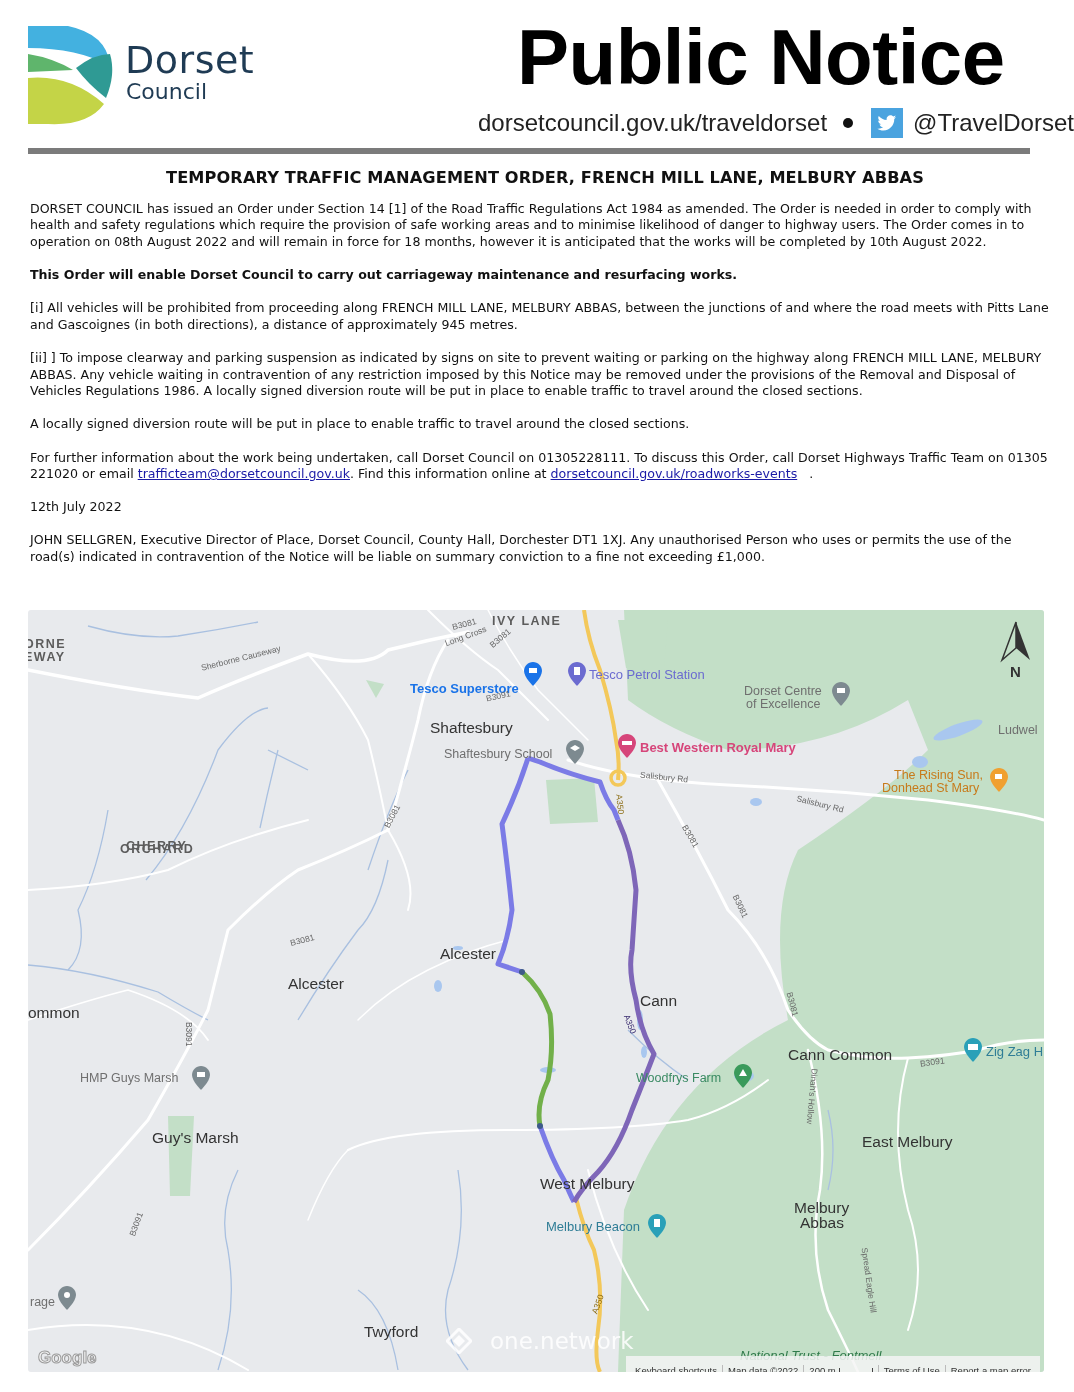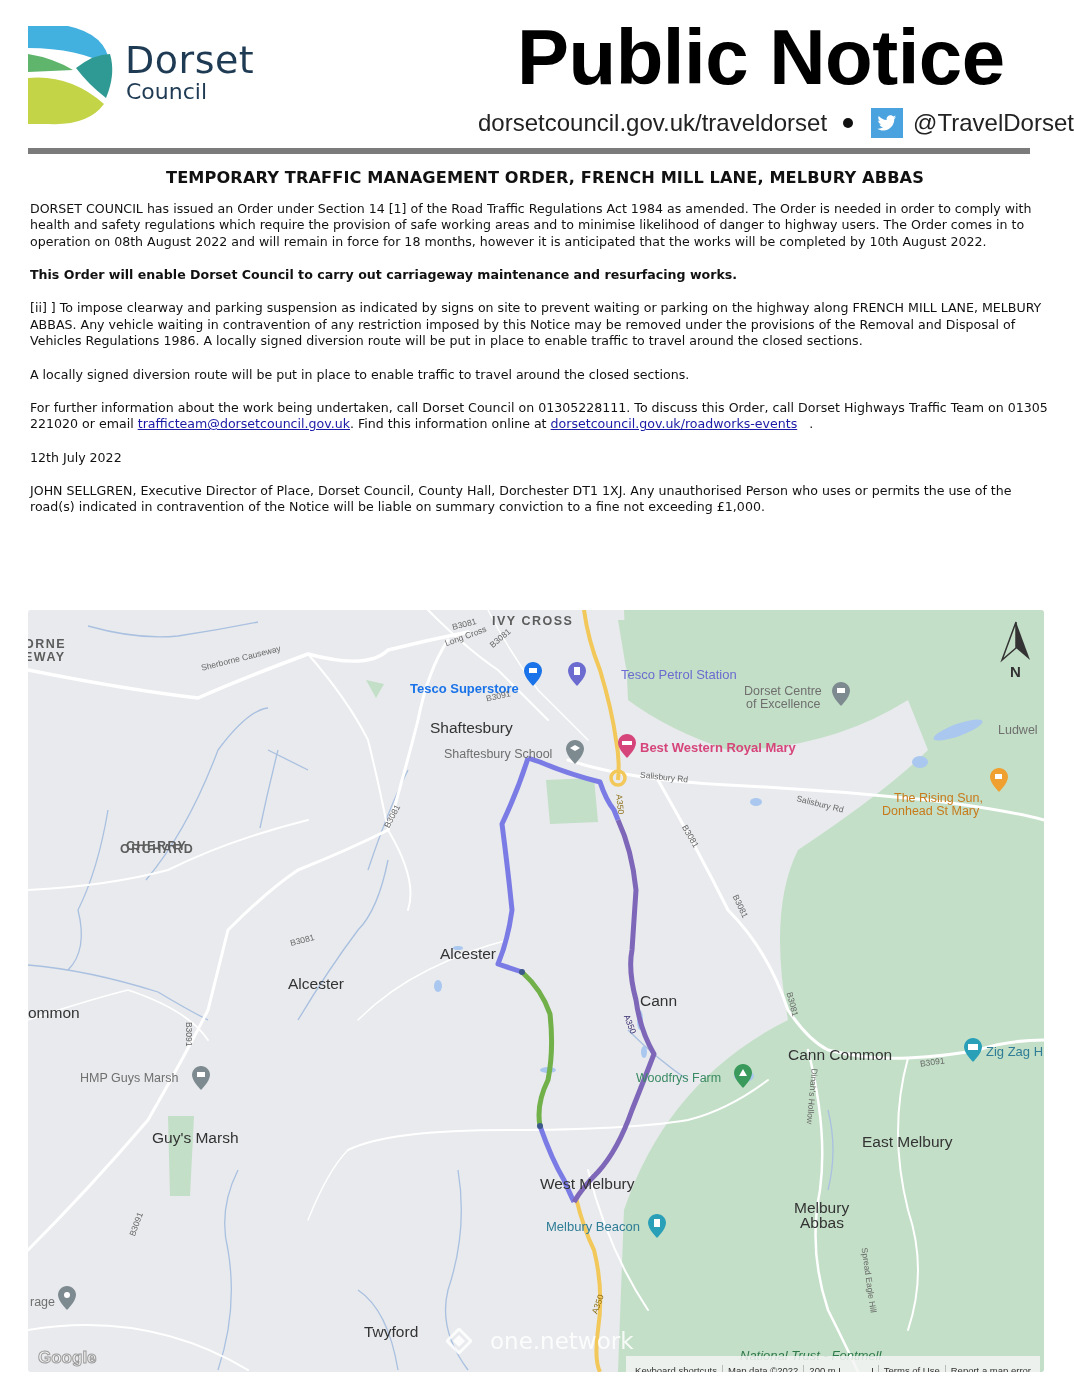--- a/index.html
+++ b/index.html
@@ -26,24 +26,24 @@
     .doc a { color: #1a1aa6; text-decoration: underline; }
 
     
     .map { position: absolute; left: 28px; top: 610px; width: 1016px; height: 762px; background: #e8eaed; overflow: hidden; border-radius: 3px; }
     .map svg.base { position: absolute; left: 0; top: 0; }
     .lbl { position: absolute; font-family: "Liberation Sans", sans-serif; white-space: nowrap; line-height: 1; }
     .town { font-size: 15.5px; color: #333; }
     .area { font-size: 12.5px; color: #5c5c5c; letter-spacing: 1.5px; font-weight: bold; }
     .road { font-size: 8.5px; color: #666; }
     .poi-blue { font-size: 13px; color: #1a73e8; margin-top: 16px; }
-    .poi-purple { font-size: 13px; color: #6b6bd0; margin-left: 32px; }
+    .poi-purple { font-size: 13px; color: #6b6bd0; }
     .poi-pink { font-size: 13px; color: #d6457a; font-weight: bold; }
     .poi-grey { font-size: 12.5px; color: #6f6f6f; }
-    .poi-orange { font-size: 12.5px; color: #c77a1a; margin-top: 23px; }
+    .poi-orange { font-size: 12.5px; color: #c77a1a; }
     .poi-green { font-size: 12.5px; color: #3a8a63; }
     .poi-teal { font-size: 13px; color: #2f7d96; }
     .pin { position: absolute; width: 18px; height: 24px; }
     .compass { position: absolute; right: 10px; top: 10px; width: 36px; height: 62px; }
     .watermark { position: absolute; left: 418px; top: 718px; font-family: "DejaVu Sans", sans-serif; font-size: 23px; color: rgba(255,255,255,0.85); display: flex; align-items: center; gap: 18px; }
     .google { position: absolute; left: 10px; top: 738px; font-family: "Liberation Sans", sans-serif; font-size: 17px; font-weight: bold; color: #f2f2f2; -webkit-text-stroke: 1px #9a9a9a; }
     .attrib { position: absolute; right: 4px; top: 746px; height: 28px; background: rgba(245,245,245,0.85); display: flex; align-items: center; font-family: "Liberation Sans", sans-serif; font-size: 9.5px; color: #333; padding: 0 4px; }
     .attrib span { padding: 0 5px; border-right: 1px solid #bbb; }
     .attrib span:last-child { border-right: none; }
     .scale-bar { display: inline-block; width: 34px; height: 5px; border: 1px solid #444; border-top: none; margin-left: 3px; vertical-align: middle; }
@@ -77,20 +77,21 @@
     <span>@TravelDorset</span>
   </div>
 
   <div class="rule"></div>
 </div>
 
 <div class="doc">
   <div class="doc-title">TEMPORARY TRAFFIC MANAGEMENT ORDER, FRENCH MILL LANE, MELBURY ABBAS</div>
   <p>DORSET COUNCIL has issued an Order under Section 14 [1] of the Road Traffic Regulations Act 1984 as amended. The Order is needed in order to comply with health and safety regulations which require the provision of safe working areas and to minimise likelihood of danger to highway users. The Order comes in to operation on 08th August 2022 and will remain in force for 18 months, however it is anticipated that the works will be completed by 10th August 2022.</p>
   <p class="bold">This Order will enable Dorset Council to carry out carriageway maintenance and resurfacing works.</p>
+  <p>[i] All vehicles will be prohibited from proceeding along FRENCH MILL LANE, MELBURY ABBAS, between the junctions of and where the road meets with Pitts Lane and Gascoignes (in both directions), a distance of approximately 945 metres.</p>
   <p>[ii] ] To impose clearway and parking suspension as indicated by signs on site to prevent waiting or parking on the highway along FRENCH MILL LANE, MELBURY ABBAS. Any vehicle waiting in contravention of any restriction imposed by this Notice may be removed under the provisions of the Removal and Disposal of Vehicles Regulations 1986. A locally signed diversion route will be put in place to enable traffic to travel around the closed sections.</p>
   <p>A locally signed diversion route will be put in place to enable traffic to travel around the closed sections.</p>
   <p><span>For further information about the work being undertaken, call Dorset Council on 01305228111. To discuss this Order, call Dorset Highways Traffic Team on 01305 221020 or email </span><a>trafficteam@dorsetcouncil.gov.uk</a><span>. Find this information online at </span><a>dorsetcouncil.gov.uk/roadworks-events</a><span style="white-space:pre">   .</span></p>
   <p>12th July 2022</p>
   <p>JOHN SELLGREN, Executive Director of Place, Dorset Council, County Hall, Dorchester DT1 1XJ.  Any unauthorised Person who uses or permits the use of the road(s) indicated in contravention of the Notice will be liable on summary conviction to a fine not exceeding £1,000.</p>
 </div>
 
 <div class="map">
   <svg class="base" width="1016" height="762" viewBox="0 0 1016 762">
 
@@ -164,21 +165,21 @@
   <div class="compass">
     <svg width="36" height="44" viewBox="0 0 36 44">
         <path d="M18 2 L4 40 L18 28 Z" fill="none" stroke="#333" stroke-width="1.5"></path>
         <path d="M18 2 L32 40 L18 28 Z" fill="#333"></path>
       </svg>
     <div class="lbl" style="left:12px;top:44px;font-size:15px;font-weight:bold;color:#333;">N</div>
   </div>
 
   <div class="lbl area" style="left:-4px;top:28px;">ORNE</div>
   <div class="lbl area" style="left:-4px;top:41px;">EWAY</div>
-  <div class="lbl area" style="left:464px;top:5px;">IVY CROSS</div>
+  <div class="lbl area" style="left:464px;top:5px;">IVY LANE</div>
   <div class="lbl area" style="left:98px;top:230px;">CHERRY</div>
   <div class="lbl area" style="left:92px;top:233px;">ORCHARD</div>
 
   <div class="lbl town" style="left:402px;top:110px;">Shaftesbury</div>
   <div class="lbl town" style="left:412px;top:336px;">Alcester</div>
   <div class="lbl town" style="left:260px;top:366px;">Alcester</div>
   <div class="lbl town" style="left:612px;top:375px;margin-top:8px;">Cann</div>
   <div class="lbl town" style="left:760px;top:437px;">Cann Common</div>
   <div class="lbl town" style="left:834px;top:524px;">East Melbury</div>
   <div class="lbl town" style="left:512px;top:566px;">West Melbury</div>

